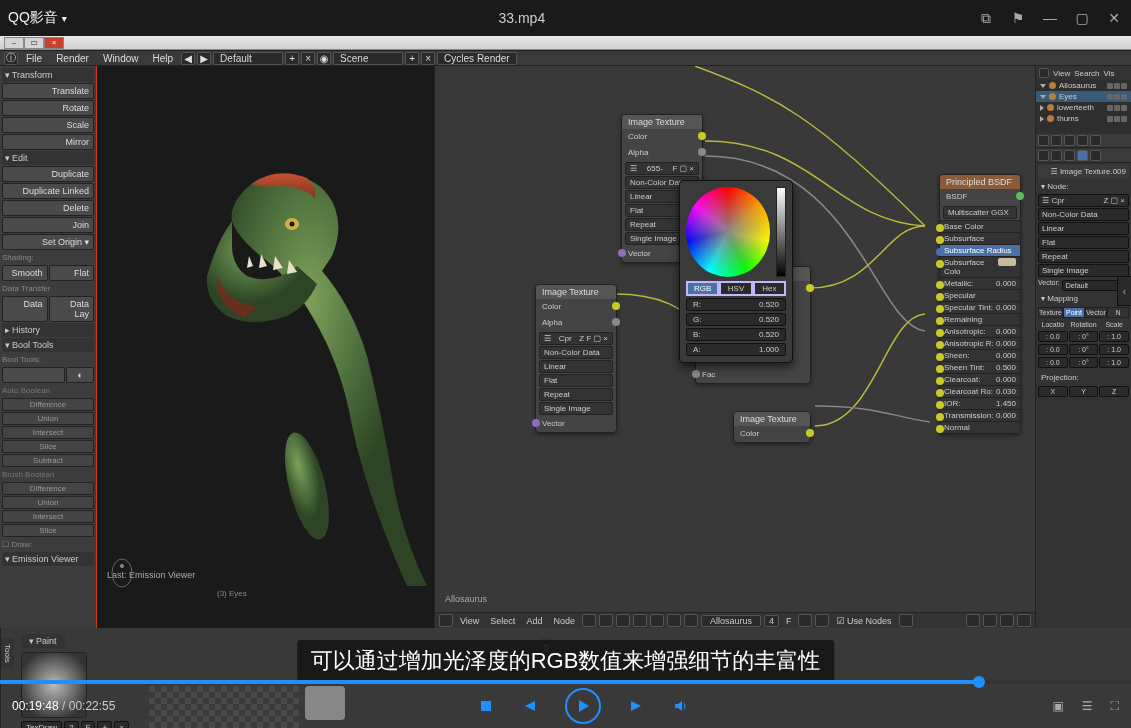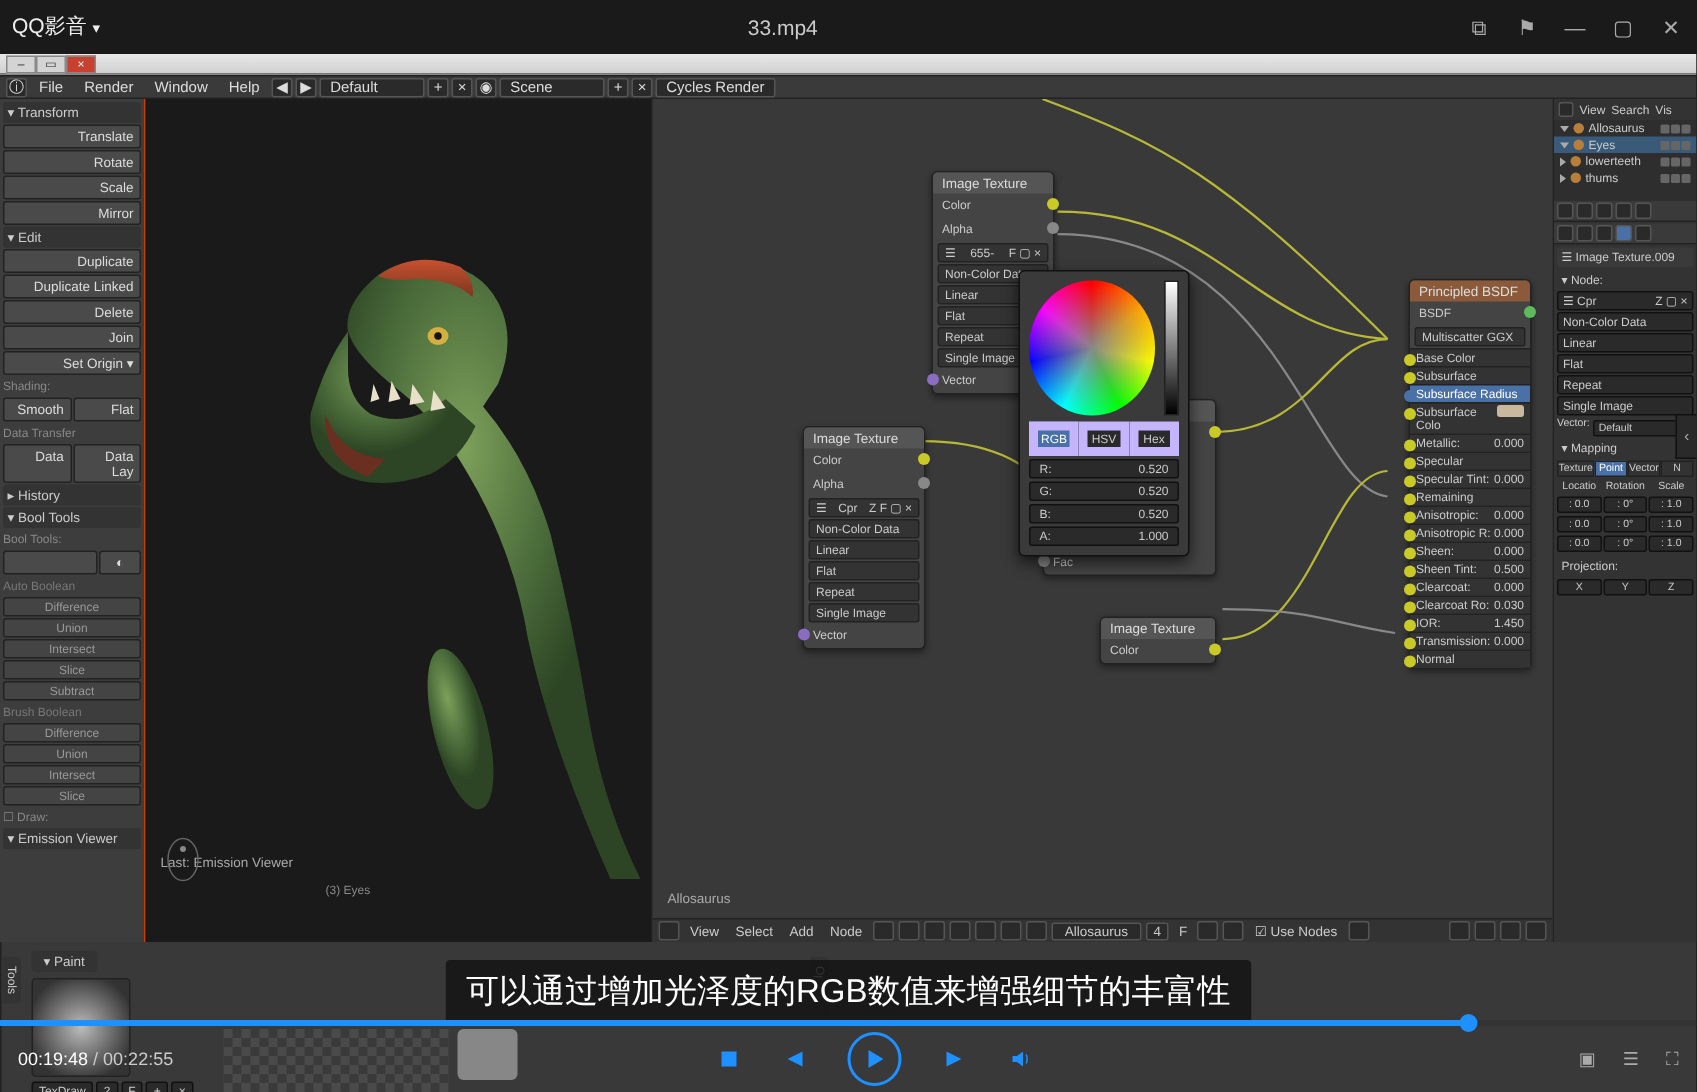--- a/index.html
+++ b/index.html
@@ -64,21 +64,21 @@
 .socket.purple { background:#8a6cc0; }
 .socket.green { background:#5dbb5d; }
 
 
 .color-popup { position:absolute; background:#3a3a3a; border:1px solid #111; border-radius:4px; padding:6px; box-shadow:0 4px 10px rgba(0,0,0,.6); }
 .color-wheel { width:90px; height:90px; border-radius:50%; background:conic-gradient(red,#ffa500,yellow,lime,cyan,blue,magenta,red); position:relative; margin-right:6px; }
 .color-wheel::after { content:''; position:absolute; inset:0; border-radius:50%; background:radial-gradient(circle,#888 0%,rgba(136,136,136,0) 70%); }
 .color-val { width:10px; height:90px; background:linear-gradient(#fff,#000); border:1px solid #222; }
 .cp-top { display:flex; }
 .cp-tabs { display:flex; margin-top:4px; gap:0; }
-.cp-tabs .tab { flex:1; background:#2a2a2a; border:6px solid #c4b5fd; padding:1px 0; text-align:center; font-size:8px; cursor:pointer; }
+.cp-tabs .tab { flex:1; background:#2a2a2a; border:2px solid #c4b5fd; padding:1px 0; text-align:center; font-size:8px; cursor:pointer; }
 .cp-tabs .tab.active { background:#4a70a8; color:#fff; }
 .cp-field { display:flex; background:#2a2a2a; border:1px solid #111; margin-top:2px; font-size:8px; border-radius:2px; }
 .cp-field .lbl { padding:1px 6px; }
 .cp-field .val { flex:1; text-align:right; padding:1px 6px; }
 
 
 .principled { width:82px; }
 .principled .node-title { background:#8a5a3a; }
 .principled .pf { background:#333; border-top:1px solid #222; padding:1px 4px; font-size:8px; display:flex; justify-content:space-between; position:relative; }
 .principled .pf .socket.in { left:-4px; }
@@ -87,21 +87,21 @@
 .right-stack { flex:0 0 96px; display:flex; flex-direction:column; background:#353535; border-left:1px solid #222; }
 .outliner { height:68px; background:#2e2e2e; font-size:8px; overflow:hidden; }
 .outliner .oh { height:14px; background:#333; display:flex; align-items:center; gap:4px; padding:0 3px; }
 .outliner .orow { padding:1px 4px; display:flex; align-items:center; gap:3px; }
 .outliner .oicons { margin-left:auto; display:flex; gap:1px; }
 .outliner .oicon { width:6px; height:6px; background:#666; border-radius:1px; }
 .props { flex:1; background:#333; font-size:8px; overflow:hidden; }
 .props .ph { height:14px; background:#3a3a3a; border-bottom:1px solid #222; display:flex; gap:2px; padding:1px 2px; }
 .props .ph .picon { width:11px; height:11px; background:#2a2a2a; border:1px solid #555; border-radius:2px; }
 .props .pbody { padding:2px; }
-.props .plink { background:#3a3a3a; padding:2px 3px; border-radius:2px; margin-bottom:2px; }
+.props .plink { background:#3a3a3a; padding:2px 3px; border-radius:2px; margin-bottom:2px;text-align:right; }
 .props .psec { padding:2px 3px; color:#ccc; }
 .props .psel { background:#2a2a2a; border:1px solid #111; border-radius:2px; padding:1px 3px; margin:1px 0; display:flex; justify-content:space-between; }
 .props .ptabs { display:flex; margin:2px 0; }
 .props .ptabs .pt { flex:1; background:#333; border:1px solid #222; padding:1px 0; text-align:center; font-size:7px; }
 .props .ptabs .pt.active { background:#4a70a8; color:#fff; }
 .props .pcoord { display:flex; gap:1px; margin-top:2px; }
 .props .pcoord .pc { flex:1; background:#2a2a2a; border:1px solid #111; text-align:center; padding:1px 0; font-size:7px; border-radius:2px; }
 
 
 .ne-header { position:absolute; bottom:0; left:0; right:0; height:16px; background:#333; display:flex; align-items:center; gap:3px; padding:0 4px; font-size:9px; border-top:1px solid #222; }
@@ -369,21 +369,21 @@
       <div class="cp-field">
           <span class="lbl">B:</span>
           <span class="val">0.520</span>
         </div>
       <div class="cp-field">
           <span class="lbl">A:</span>
           <span class="val">1.000</span>
         </div>
     </div>
 
-    <div class="node principled" style="top:120px; right:14px;">
+    <div class="node principled" style="top:108px; right:14px;">
       <div class="node-title">Principled BSDF</div>
       <div class="node-row out">
           <span>BSDF</span>
           <span class="socket out green"></span>
         </div>
       <div class="node-field">Multiscatter GGX</div>
       <div id="principled-rows">
           <div class="pf">
             <span class="socket in" style="background: rgb(201, 201, 39);"></span>
             <span>Base Color</span>

